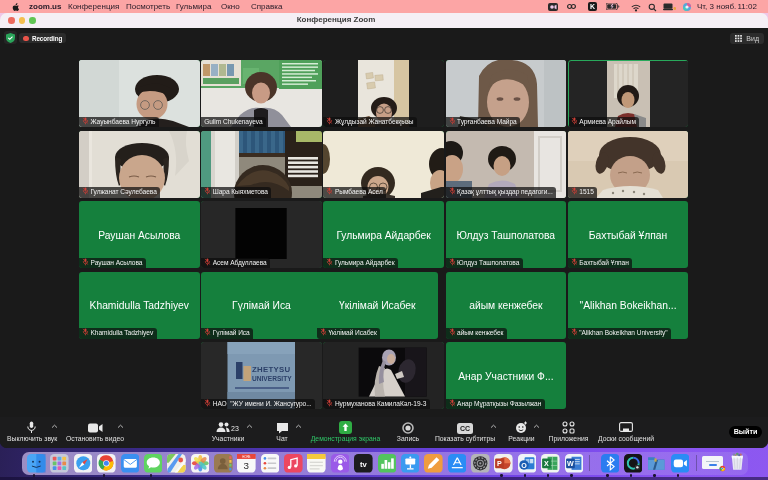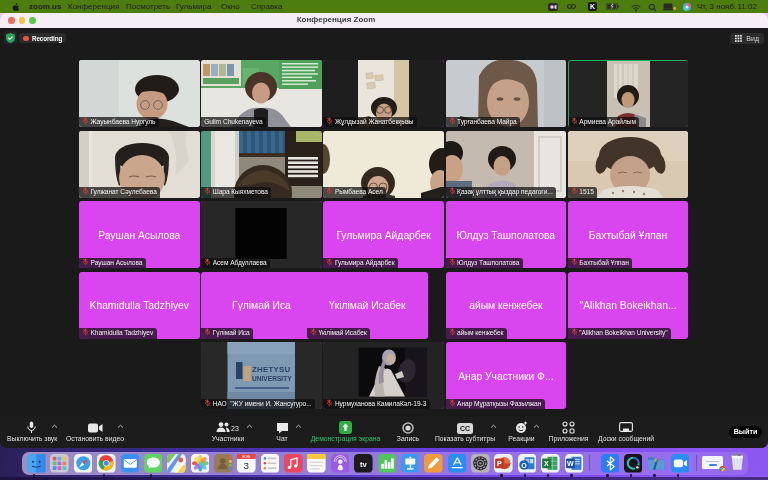--- a/index.html
+++ b/index.html
@@ -1,34 +1,34 @@
 <!DOCTYPE html>
 <html><head>
 <meta charset="utf-8">
 <style>
 * { margin:0; padding:0; box-sizing:border-box; }
 html,body { width:768px; height:480px; overflow:hidden; background:#191919; font-family:"Liberation Sans", sans-serif; }
 #screen { will-change: transform; }
 #screen { position:absolute; width:768px; height:480px; top:0; left:0; }
 
-#menubar { position:absolute; left:0; top:0; width:768px; height:13px; background:#4d7c0f; color:#251b27; font-size:8px; }
+#menubar { position:absolute; left:0; top:0; width:768px; height:13px; background:#fca5a5; color:#251b27; font-size:8px; }
 .mitem { position:absolute; top:2px; line-height:9px; }
 
 #tbwrap { position:absolute; left:0; top:13px; width:768px; height:15px; background:#efc6e8; }
 #titlebar { position:absolute; left:0; top:0; width:768px; height:15px; background:#f5eff5; border-radius:7px 7px 0 0; }
 .tl { position:absolute; top:4.25px; width:6.5px; height:6.5px; border-radius:50%; }
 #title { position:absolute; top:15px; width:672px; text-align:center; font-size:8px; font-weight:bold; color:#3c3c3c; }
 
 #zwin { position:absolute; left:0; top:28px; width:768px; height:420px; background:#1a1a1a; border-radius:0 0 7px 7px; overflow:hidden; z-index:2; }
 #recpill { position:absolute; left:19px; top:4.5px; height:10.5px; background:#2b2b2b; border-radius:3px; color:#fff; font-size:6.3px; font-weight:bold; letter-spacing:-0.1px; padding:2.2px 4px 0 13px; }
 #recdot { position:absolute; left:4px; top:3px; width:5.5px; height:5.5px; background:#e8544a; border-radius:50%; }
 #shieldbox { position:absolute; left:4px; top:3px; width:13px; height:13px; background:#252525; border-radius:3px; }
 #vid { position:absolute; right:4px; top:4.5px; height:11px; background:#2c2c2c; border-radius:3px; color:#cfcfcf; font-size:7px; padding:2px 5px 0 16px; }
 
-.tile { position:absolute; width:120.5px; height:67px; background:#d946ef; border-radius:3px; overflow:hidden; }
+.tile { position:absolute; width:120.5px; height:67px; background:#15803d; border-radius:3px; overflow:hidden; }
 .tile svg.art { position:absolute; left:0; top:0; }
 .cname { position:absolute; width:100%; top:50%; transform:translateY(-50%); text-align:center; color:#fff; font-size:10.3px; white-space:nowrap; }
 .lbl { position:absolute; left:0; bottom:0; height:10.5px; background:rgba(12,12,12,0.72); border-radius:0 3px 0 0; color:#f2f2f2; font-size:6.6px; letter-spacing:-0.05px; line-height:10.5px; padding:0 3.5px 0 3px; white-space:nowrap; }
 .lbl .mic { display:inline-block; vertical-align:-1px; margin-right:2px; }
 .green::after { content:""; position:absolute; left:0; top:0; width:100%; height:100%; border:1.6px solid #28a95b; border-radius:3px; }
 
 #toolbar { position:absolute; left:0; bottom:0; width:768px; height:31px; background:#1c1c1d; }
 .tbtn { position:absolute; text-align:center; color:#e0e0e0; font-size:6.8px; }
 .tbtn .ic { height:13px; margin-top:4px; }
 .tbtn .tx { margin-top:1px; white-space:nowrap; }
@@ -427,21 +427,21 @@
         </div>
 <div class="tile " style="left:201.2px;top:243.5px;">
           <div class="cname">Гүлімай Иса</div>
           <div class="lbl"><svg class="mic" width="6.5" height="8" viewBox="0 0 6.5 8">
               <rect x="2.5" y="0.5" width="1.9" height="3.8" rx="0.95" fill="#d04038"></rect>
               <path d="M1.3 3.2c0 1.6 1 2.6 2.15 2.6s2.15-1 2.15-2.6" stroke="#d04038" fill="none" stroke-width="0.75"></path>
               <line x1="3.45" y1="5.8" x2="3.45" y2="7.3" stroke="#d04038" stroke-width="0.75"></line>
               <line x1="1" y1="0.8" x2="5.8" y2="6.6" stroke="#b03830" stroke-width="0.85"></line>
             </svg>Гүлімай Иса</div>
         </div>
-<div class="tile " style="left:307px;top:243.5px;">
+<div class="tile " style="left:317px;top:243.5px;">
           <div class="cname">Үкілімай Исабек</div>
           <div class="lbl"><svg class="mic" width="6.5" height="8" viewBox="0 0 6.5 8">
               <rect x="2.5" y="0.5" width="1.9" height="3.8" rx="0.95" fill="#d04038"></rect>
               <path d="M1.3 3.2c0 1.6 1 2.6 2.15 2.6s2.15-1 2.15-2.6" stroke="#d04038" fill="none" stroke-width="0.75"></path>
               <line x1="3.45" y1="5.8" x2="3.45" y2="7.3" stroke="#d04038" stroke-width="0.75"></line>
               <line x1="1" y1="0.8" x2="5.8" y2="6.6" stroke="#b03830" stroke-width="0.85"></line>
             </svg>Үкілімай Исабек</div>
         </div>
 <div class="tile " style="left:445.6px;top:243.5px;">
           <div class="cname">айым кенжебек</div>

